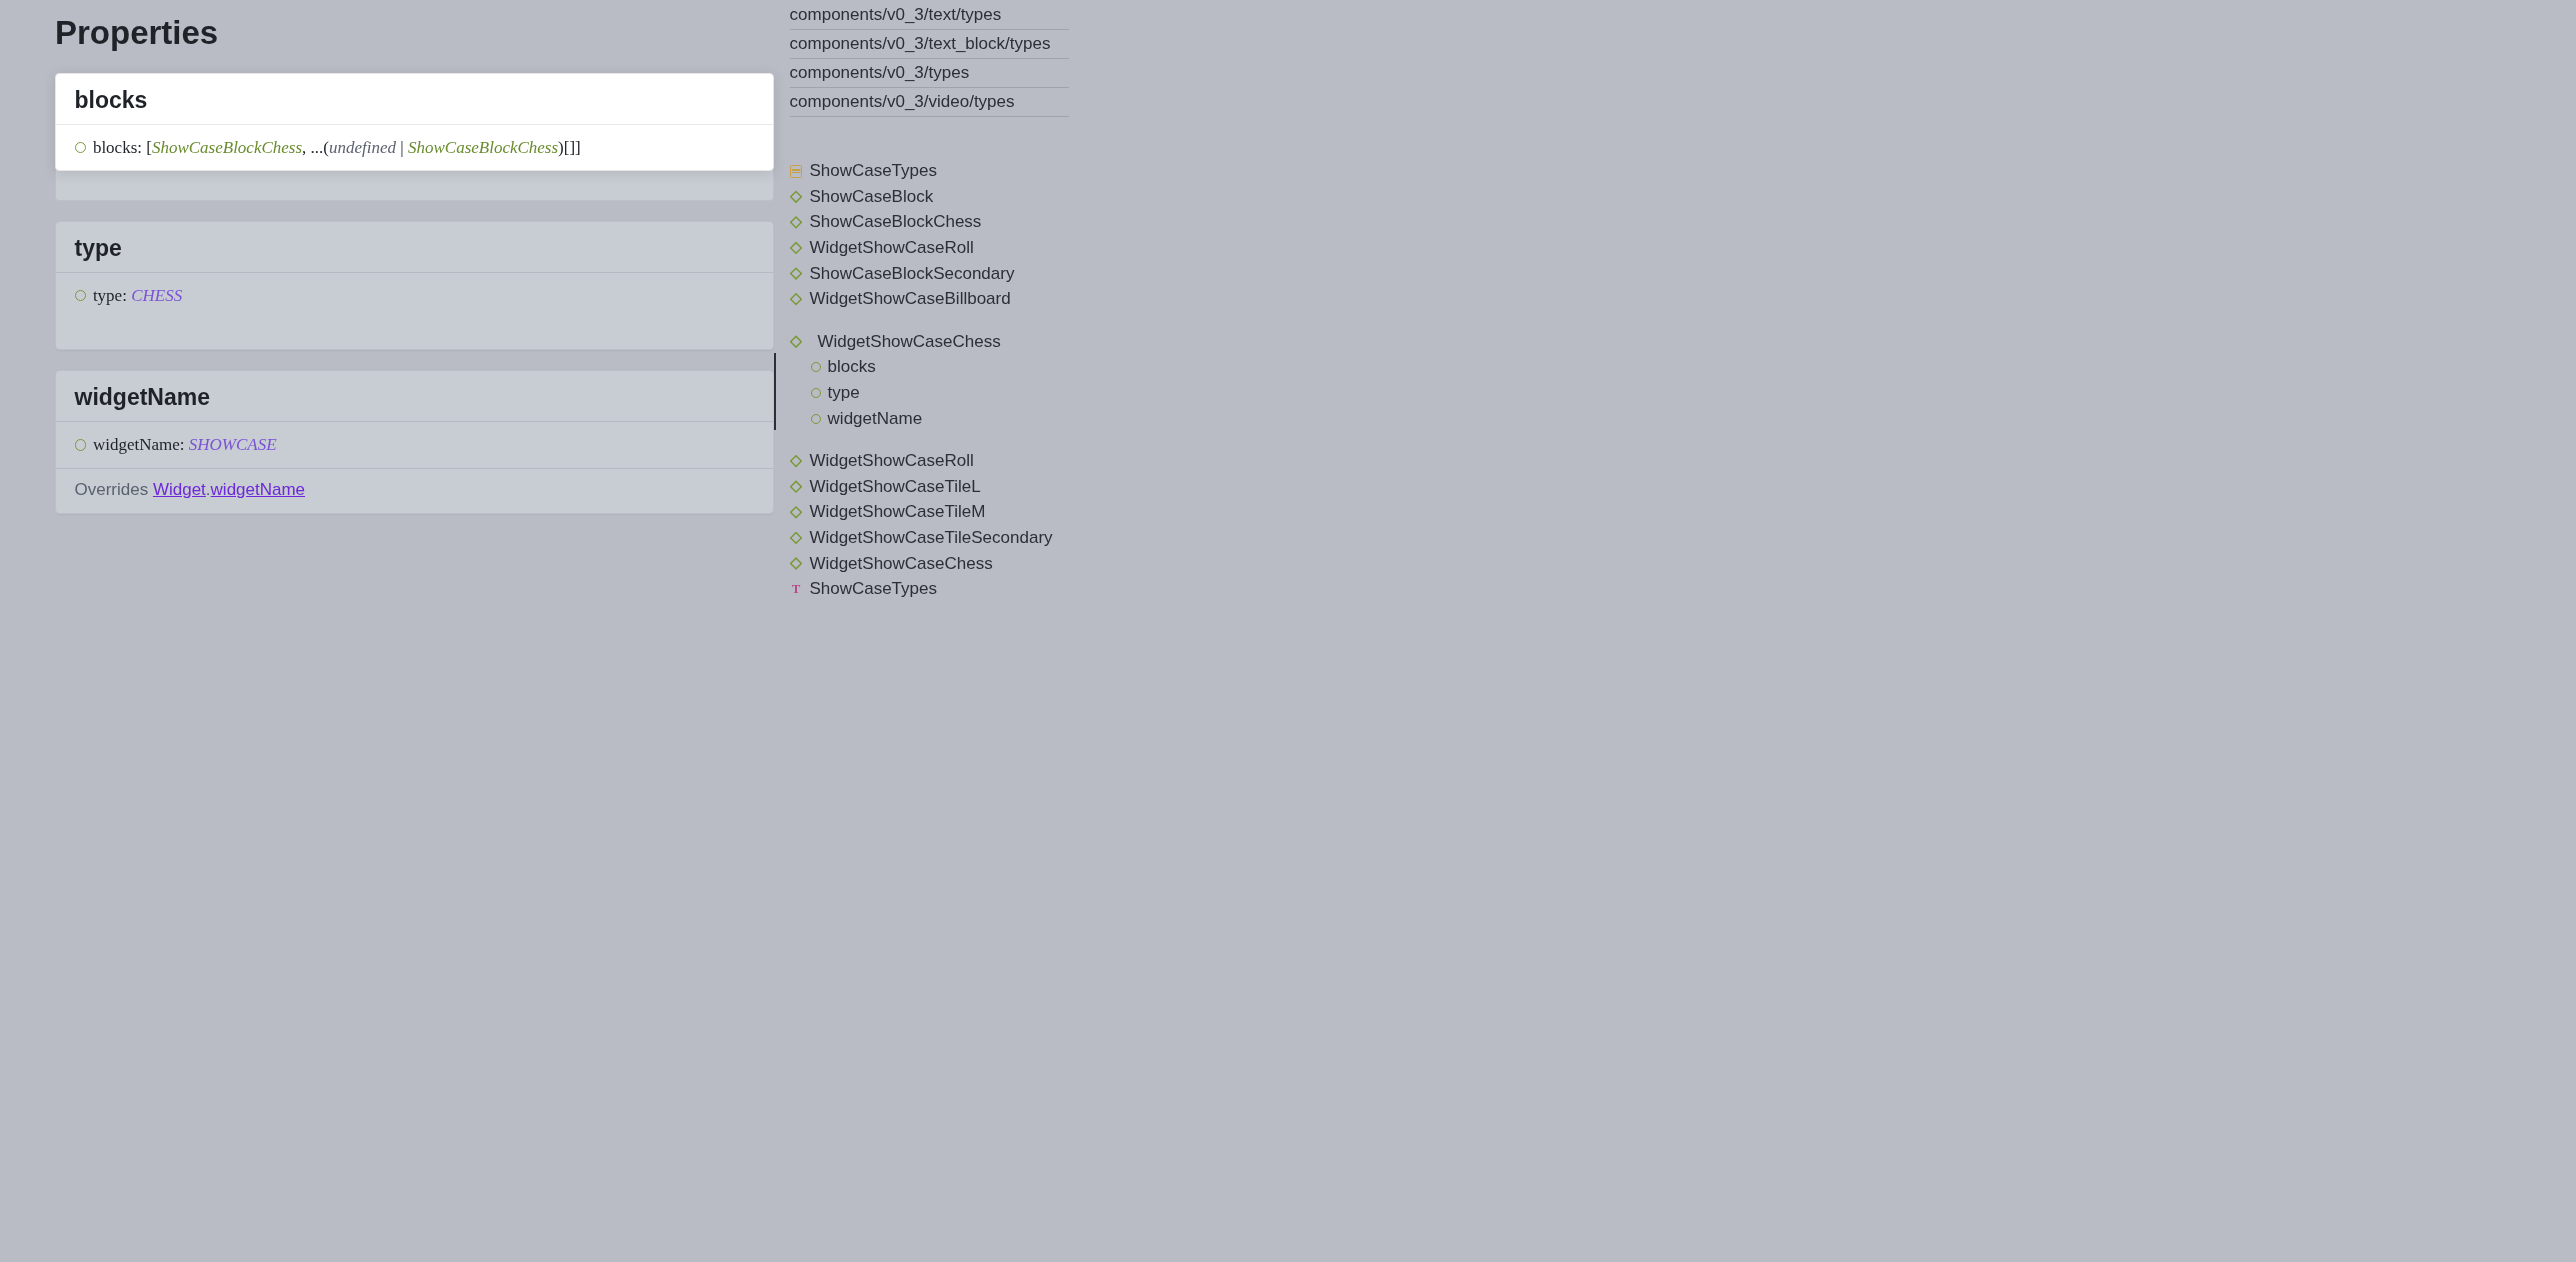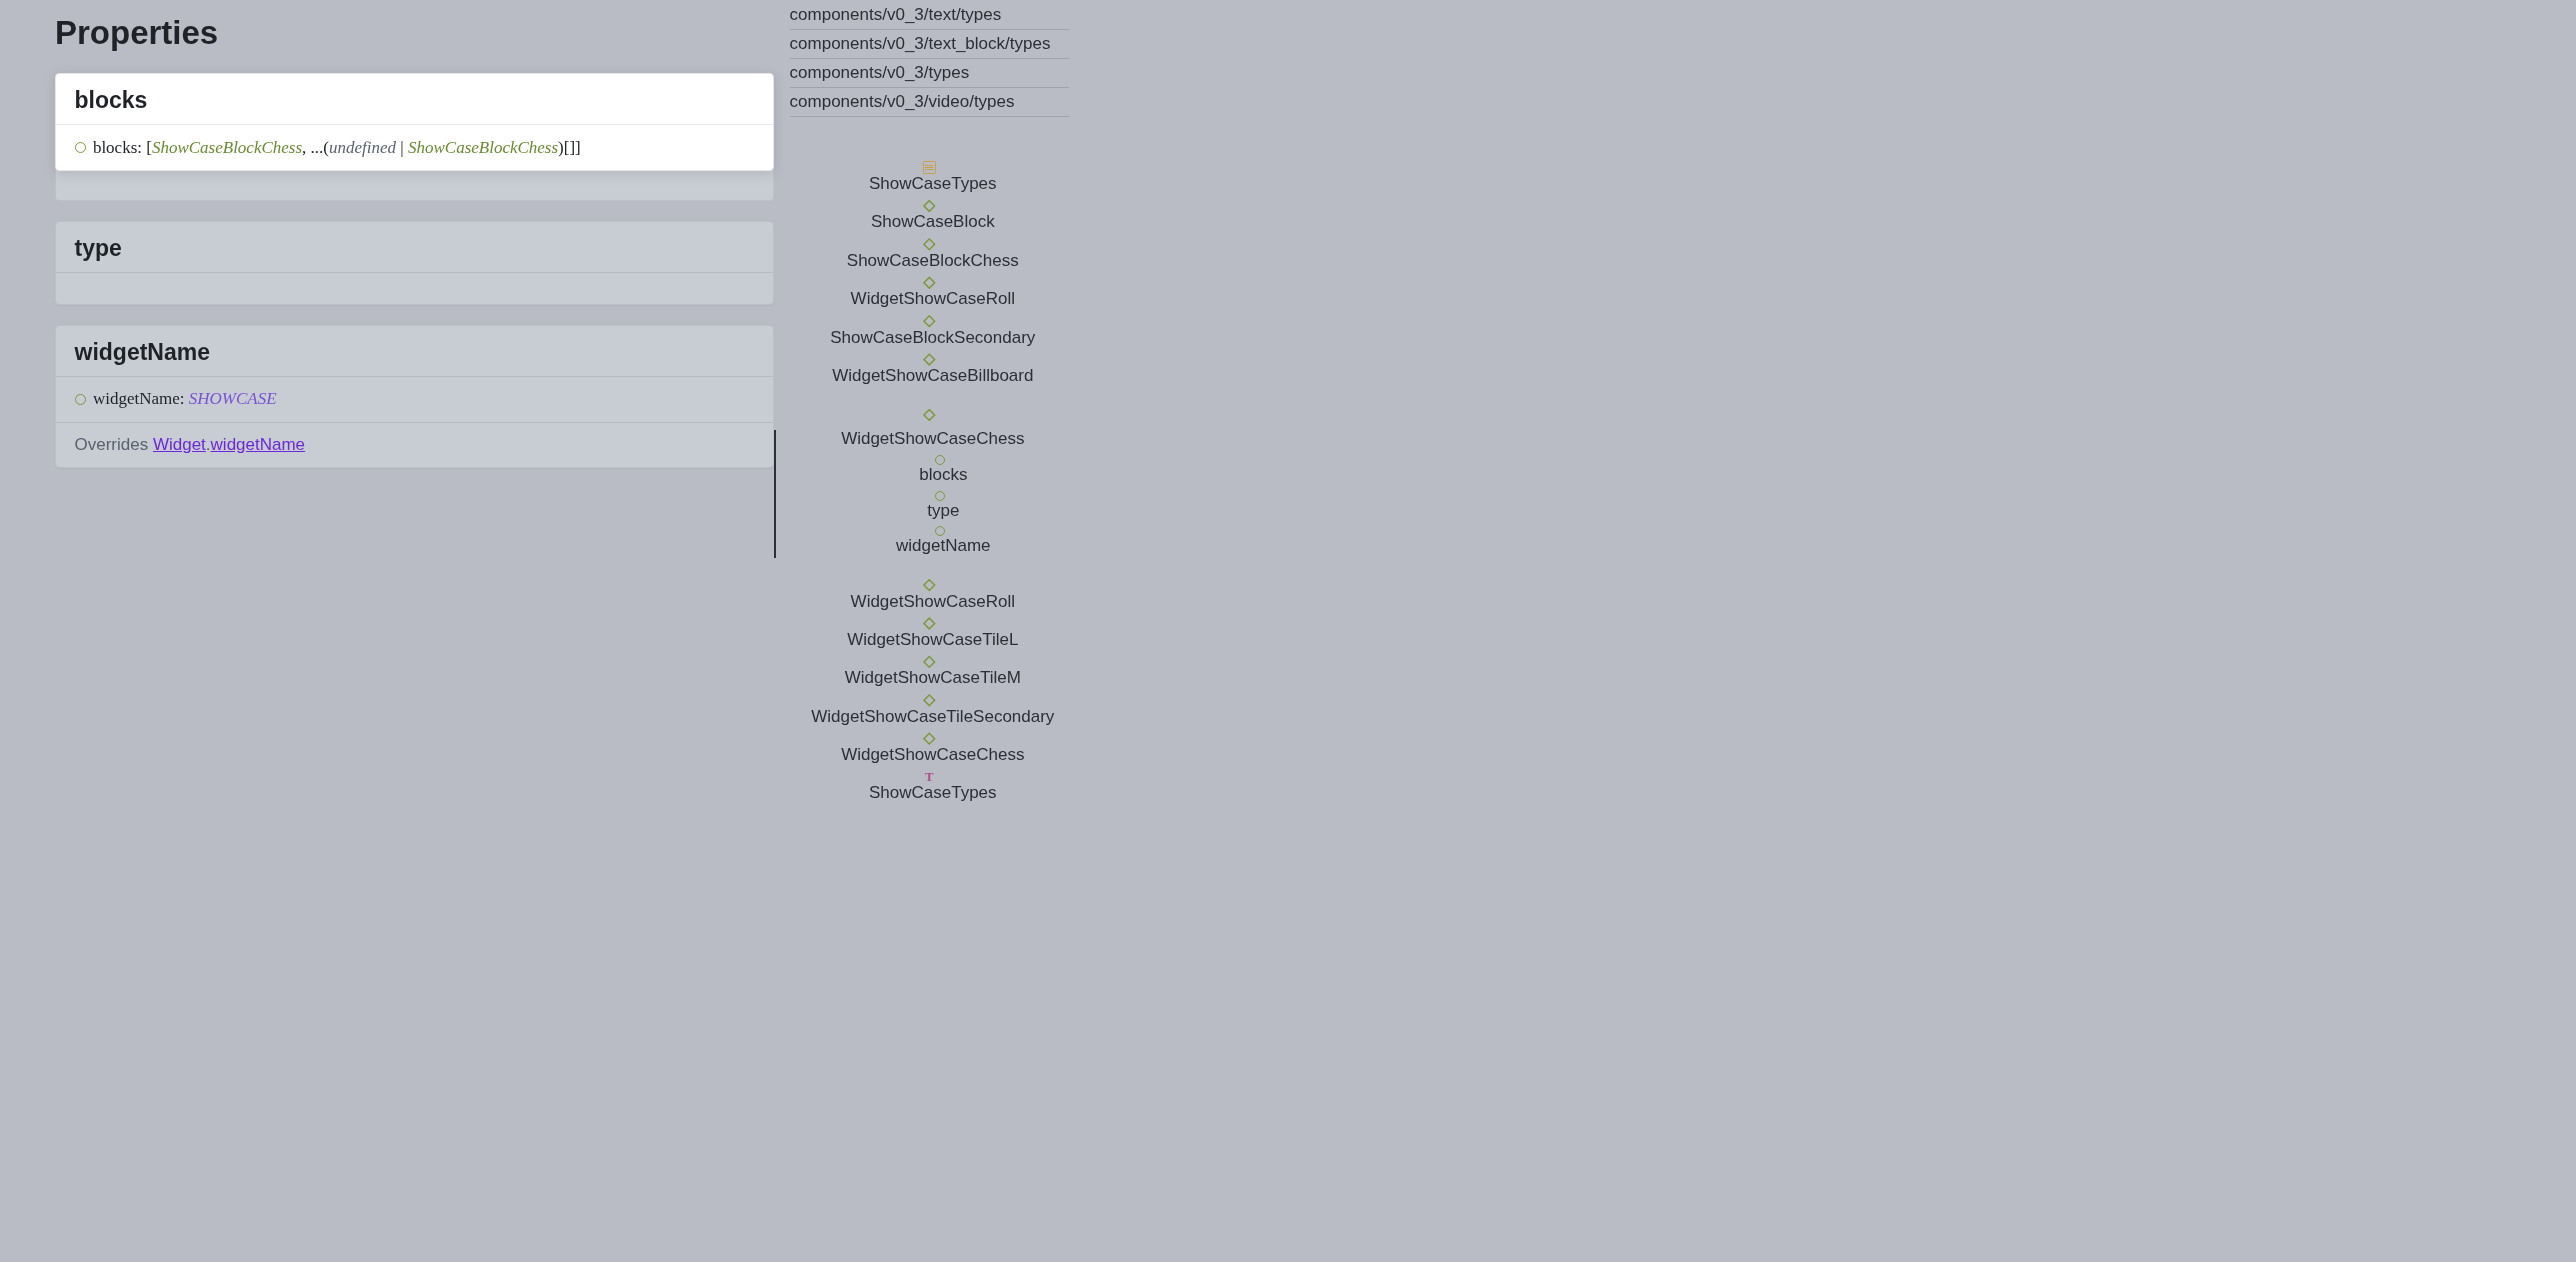--- a/index.html
+++ b/index.html
@@ -87,21 +87,20 @@
     padding: 4px 0;
     border-bottom: 0.7px solid #9ea3af;
     color: #2c2f36;
   }
   .side-tree { margin-top: 41px; }
   .tree-item {
     display: flex;
     align-items: center;
     padding: 2.8px 0;
     color: #2c2f36;
-    flex-direction: column;
   }
   .tree-item.bold { font-weight: 400; gap: 8px; }
   .tree-item .label { margin-left: 7px; }
   .tree-indent { padding-left: 21px; }
   .tree-sep { height: 17px; }
   .tree-group-active {
     position: relative;
   }
   .tree-group-active::before {
     content: "";
@@ -150,20 +149,21 @@
     <h1 class="sec-title">Properties</h1>
     <div id="panels">
         <div class="panel highlighted" style="margin-bottom: 0px; position: relative; z-index: 2;">
           <div class="panel-header">blocks</div>
           <div class="panel-body"><span class="circle-icon"></span><span class="tok-name">blocks</span><span class="tok-punc">: [</span><span class="tok-type">ShowCaseBlockChess</span><span class="tok-punc">, ...(</span><span class="tok-undef">undefined</span><span class="tok-punc"> | </span><span class="tok-type">ShowCaseBlockChess</span><span class="tok-punc">)[]]</span></div>
           <div style="height: 0px;"></div>
         </div>
         <div style="height: 31px; background: rgb(200, 204, 211); border-top: none; border-right: 0.7px solid rgb(188, 192, 200); border-bottom: 0.7px solid rgb(188, 192, 200); border-left: 0.7px solid rgb(188, 192, 200); border-image: initial; border-radius: 0px 0px 4.3px 4.3px; margin-top: -1.4px; margin-bottom: 20px;"></div>
         <div class="panel">
           <div class="panel-header">type</div>
+          <div class="panel-body"><span class="circle-icon"></span><span class="tok-name">type</span><span class="tok-punc">: </span><span class="tok-const">CHESS</span></div>
           <div style="height: 31px;"></div>
         </div>
         <div class="panel">
           <div class="panel-header">widgetName</div>
           <div class="panel-body"><span class="circle-icon"></span><span class="tok-name">widgetName</span><span class="tok-punc">: </span><span class="tok-const">SHOWCASE</span></div>
           <div class="panel-footer"><span>Overrides </span><a href="#">Widget</a><span>.</span><a href="#">widgetName</a></div>
         </div>
       </div>
   </div>
 

